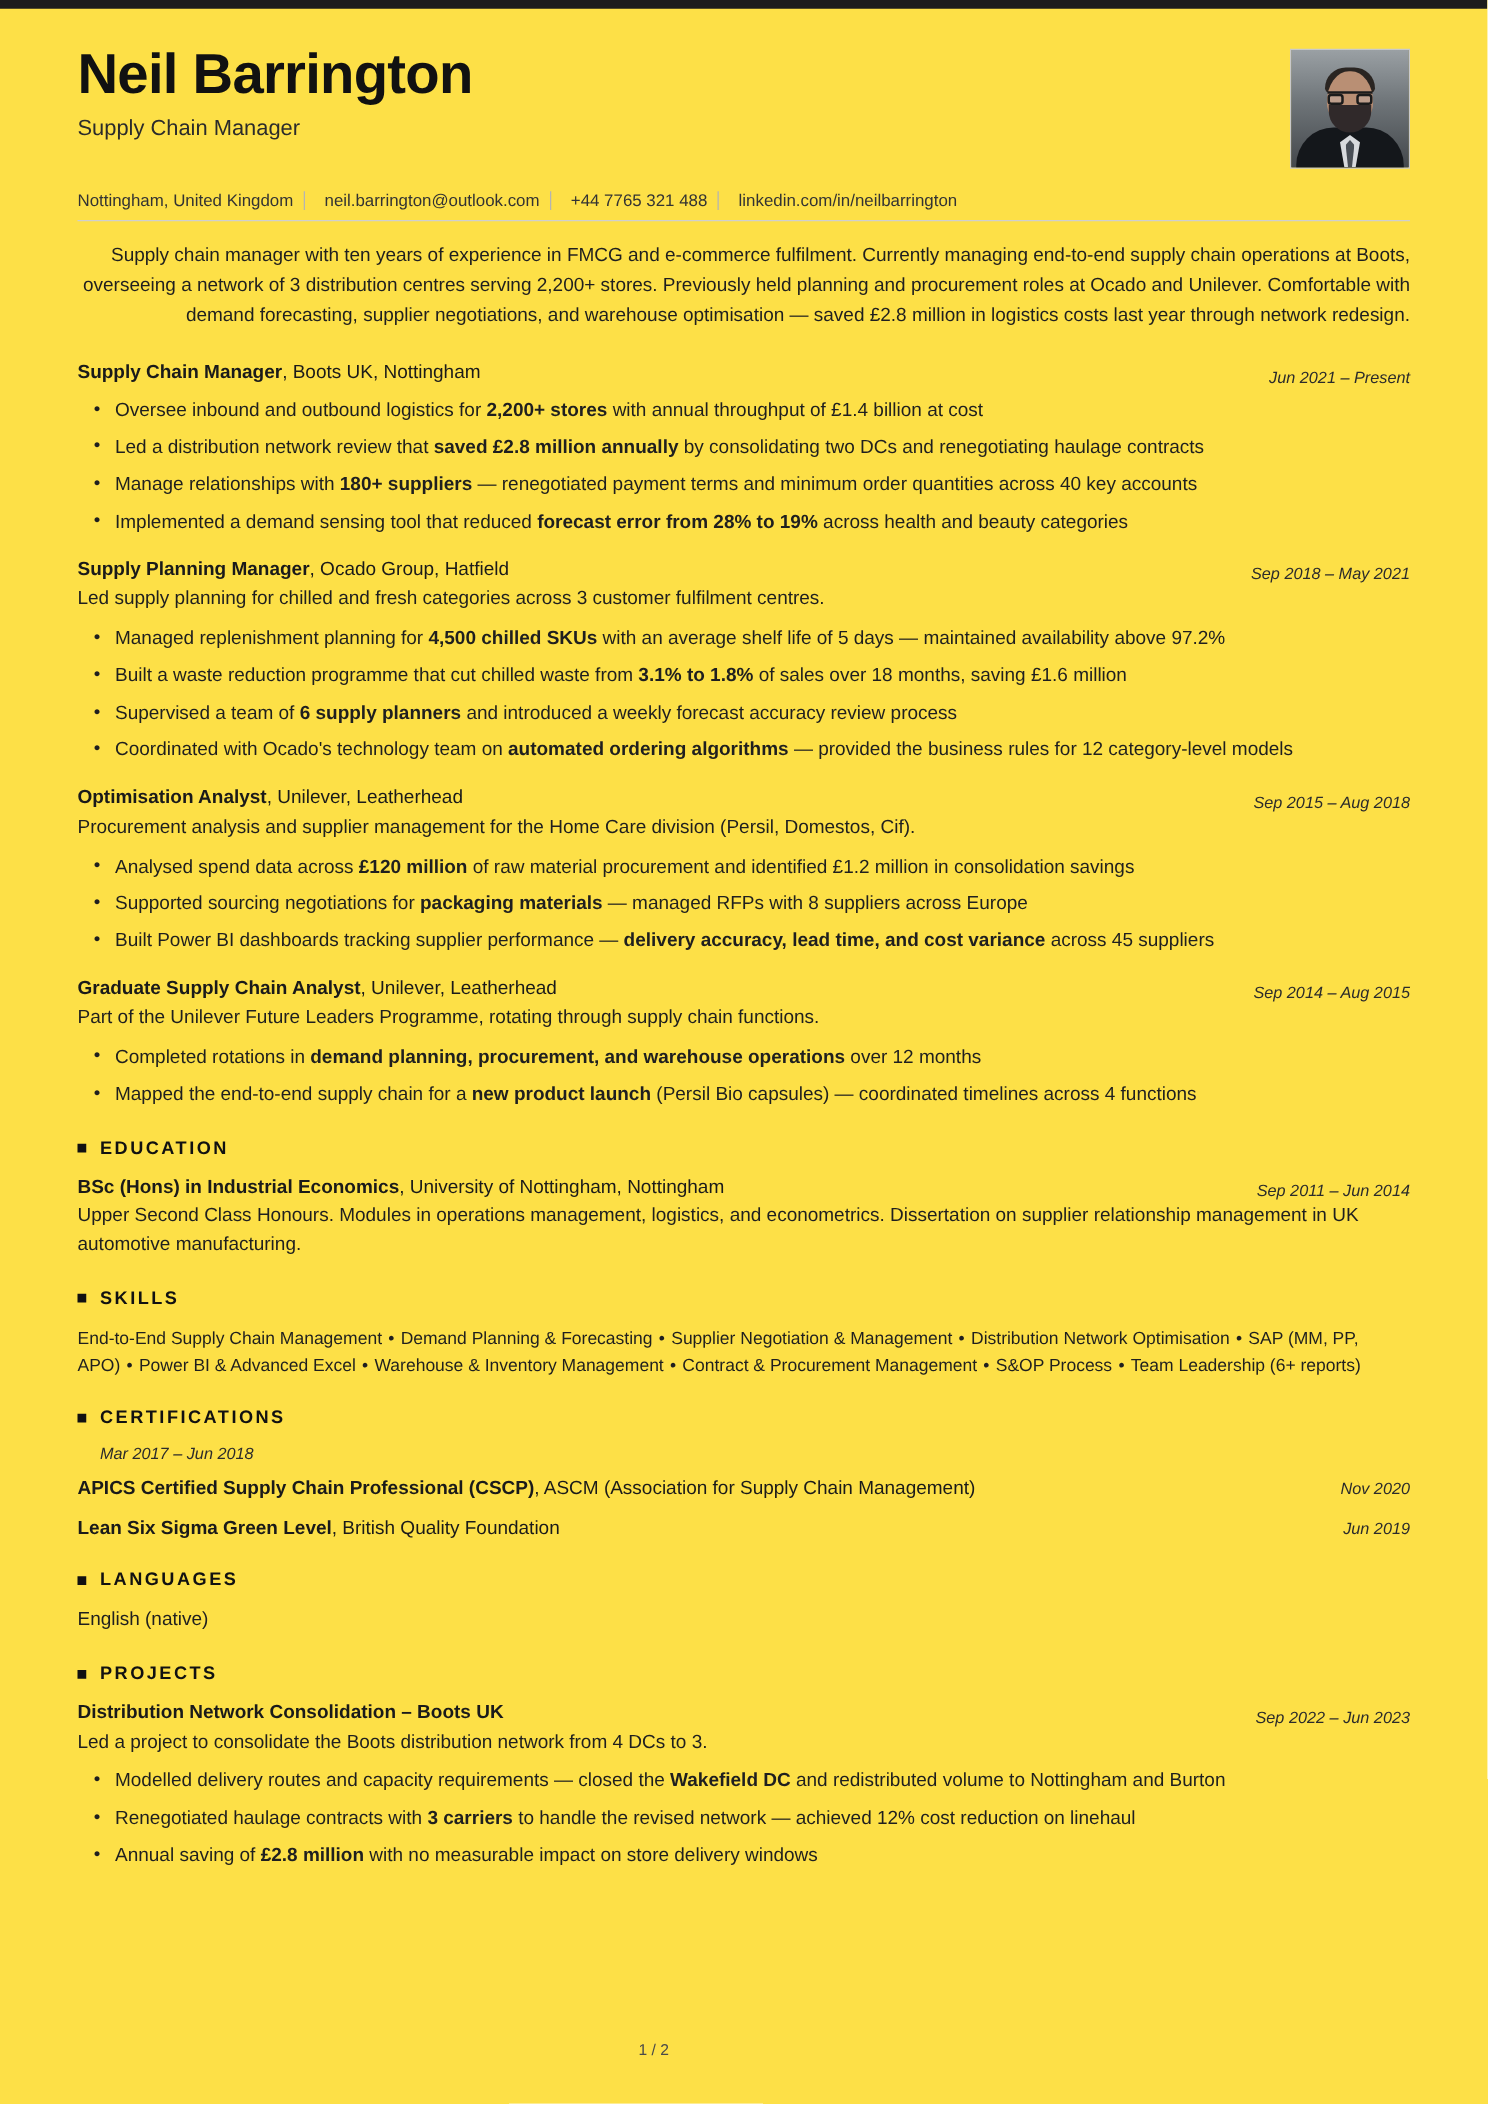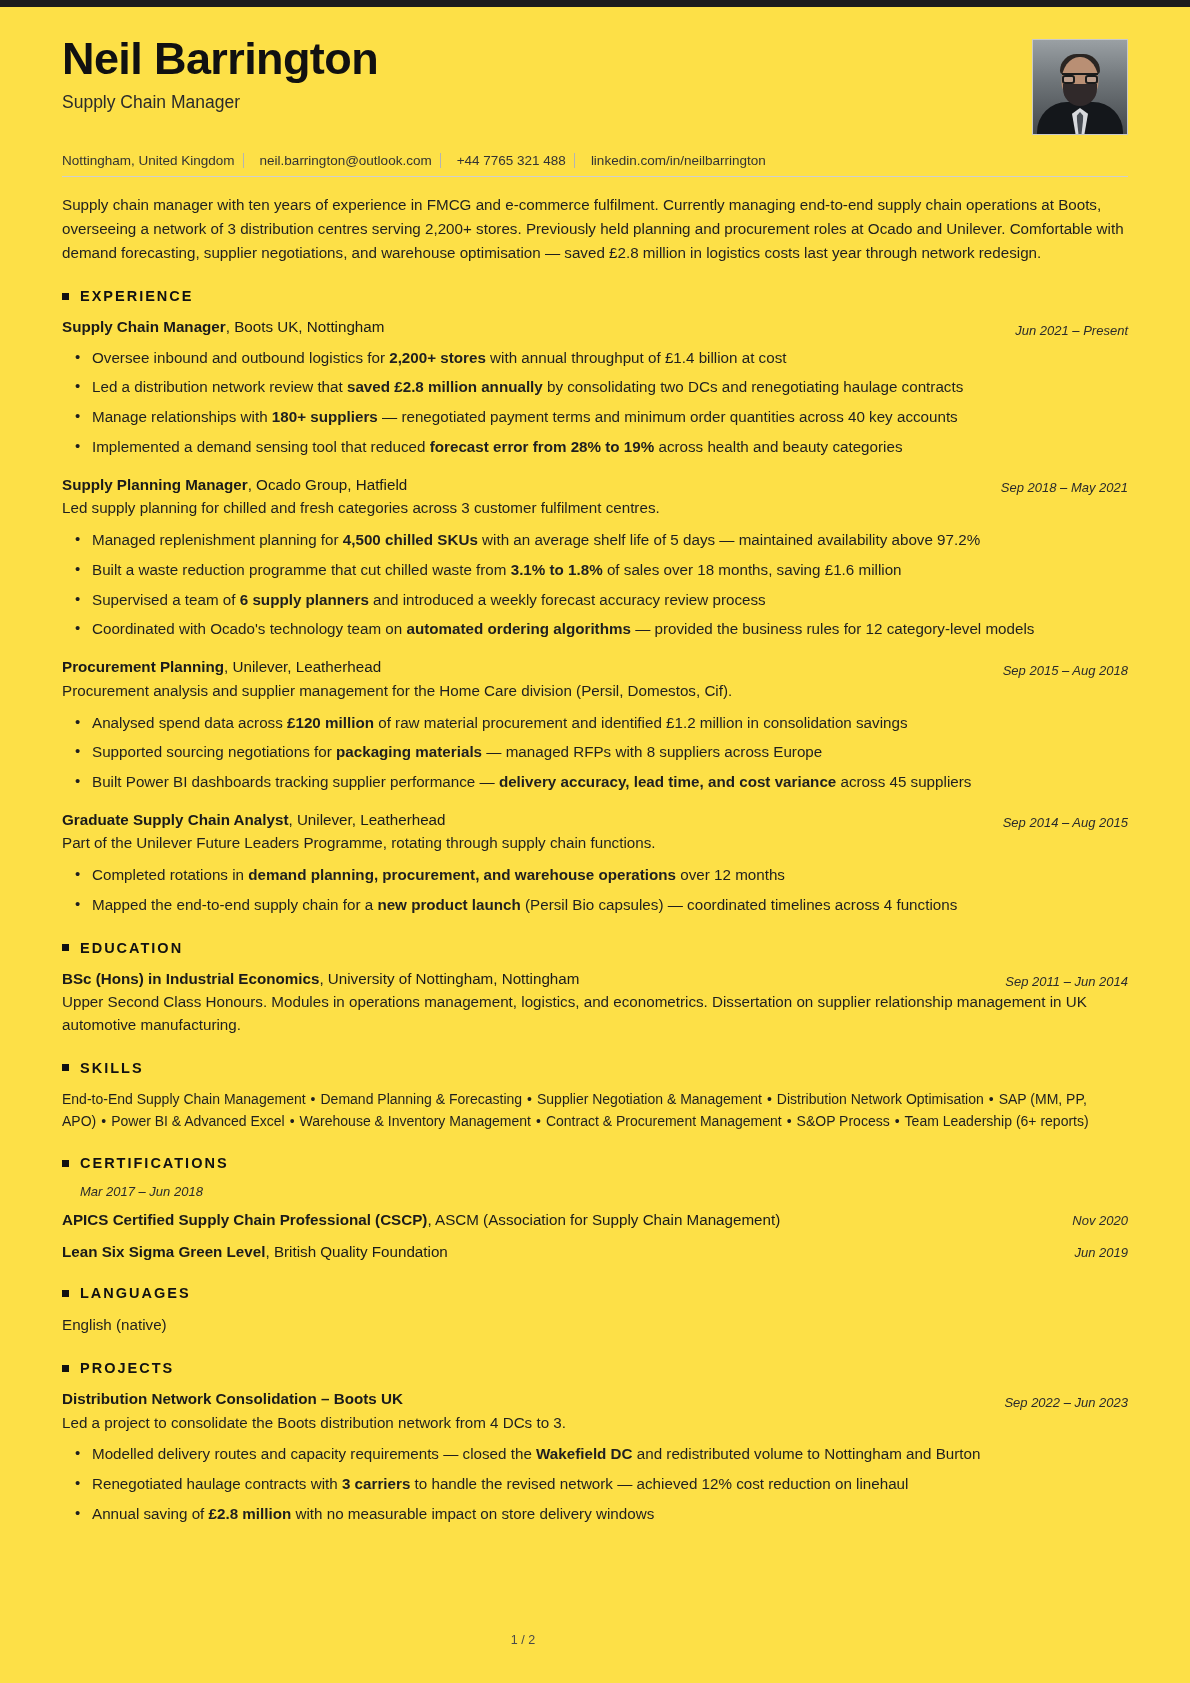--- a/index.html
+++ b/index.html
@@ -161,21 +161,21 @@
     width: 1px;
     height: 15px;
     background: #b4b4b4;
     margin: 0 16px 0 8px;
   }
   .summary {
     font-size: 15.2px;
     line-height: 1.58;
     color: #1f1f1f;
     margin-top: 16px;
-    text-align: left;
+    text-align: right;
   }
   .section { margin-top: 23px; }
   .section-title {
     display: flex;
     align-items: center;
     font-size: 14.5px;
     font-weight: bold;
     letter-spacing: 2.0px;
     color: #111111;
     text-transform: uppercase;
@@ -294,24 +294,20 @@
     <span class="contact-item">neil.barrington@outlook.com</span>
     <span class="contact-sep"></span>
     <span class="contact-item">+44 7765 321 488</span>
     <span class="contact-sep"></span>
     <span class="contact-item">linkedin.com/in/neilbarrington</span>
   </div>
 
   <div class="summary">Supply chain manager with ten years of experience in FMCG and e-commerce fulfilment. Currently managing end-to-end supply chain operations at Boots, overseeing a network of 3 distribution centres serving 2,200+ stores. Previously held planning and procurement roles at Ocado and Unilever. Comfortable with demand forecasting, supplier negotiations, and warehouse optimisation — saved £2.8 million in logistics costs last year through network redesign.</div>
 
   <div class="section">
-    <div class="section-title">
-      <span class="section-bullet"></span>
-      <span>EXPERIENCE</span>
-    </div>
     <div>
         <div class="entry">
           <div class="entry-head">
             <div class="entry-heading"><b>Supply Chain Manager</b>, Boots UK, Nottingham</div>
             <div class="entry-date">Jun 2021 – Present</div>
           </div>
           <ul class="bullets">
             <li>Oversee inbound and outbound logistics for <b>2,200+ stores</b> with annual throughput of £1.4 billion at cost</li>
             <li>Led a distribution network review that <b>saved £2.8 million annually</b> by consolidating two DCs and renegotiating haulage contracts</li>
             <li>Manage relationships with <b>180+ suppliers</b> — renegotiated payment terms and minimum order quantities across 40 key accounts</li>
@@ -326,21 +322,21 @@
           <div class="entry-desc">Led supply planning for chilled and fresh categories across 3 customer fulfilment centres.</div>
           <ul class="bullets">
             <li>Managed replenishment planning for <b>4,500 chilled SKUs</b> with an average shelf life of 5 days — maintained availability above 97.2%</li>
             <li>Built a waste reduction programme that cut chilled waste from <b>3.1% to 1.8%</b> of sales over 18 months, saving £1.6 million</li>
             <li>Supervised a team of <b>6 supply planners</b> and introduced a weekly forecast accuracy review process</li>
             <li>Coordinated with Ocado's technology team on <b>automated ordering algorithms</b> — provided the business rules for 12 category-level models</li>
           </ul>
         </div>
         <div class="entry">
           <div class="entry-head">
-            <div class="entry-heading"><b>Procurement Planning</b>, Unilever, Leatherhead</div>
+            <div class="entry-heading"><b>Optimisation Analyst</b>, Unilever, Leatherhead</div>
             <div class="entry-date">Sep 2015 – Aug 2018</div>
           </div>
           <div class="entry-desc">Procurement analysis and supplier management for the Home Care division (Persil, Domestos, Cif).</div>
           <ul class="bullets">
             <li>Analysed spend data across <b>£120 million</b> of raw material procurement and identified £1.2 million in consolidation savings</li>
             <li>Supported sourcing negotiations for <b>packaging materials</b> — managed RFPs with 8 suppliers across Europe</li>
             <li>Built Power BI dashboards tracking supplier performance — <b>delivery accuracy, lead time, and cost variance</b> across 45 suppliers</li>
           </ul>
         </div>
         <div class="entry">

